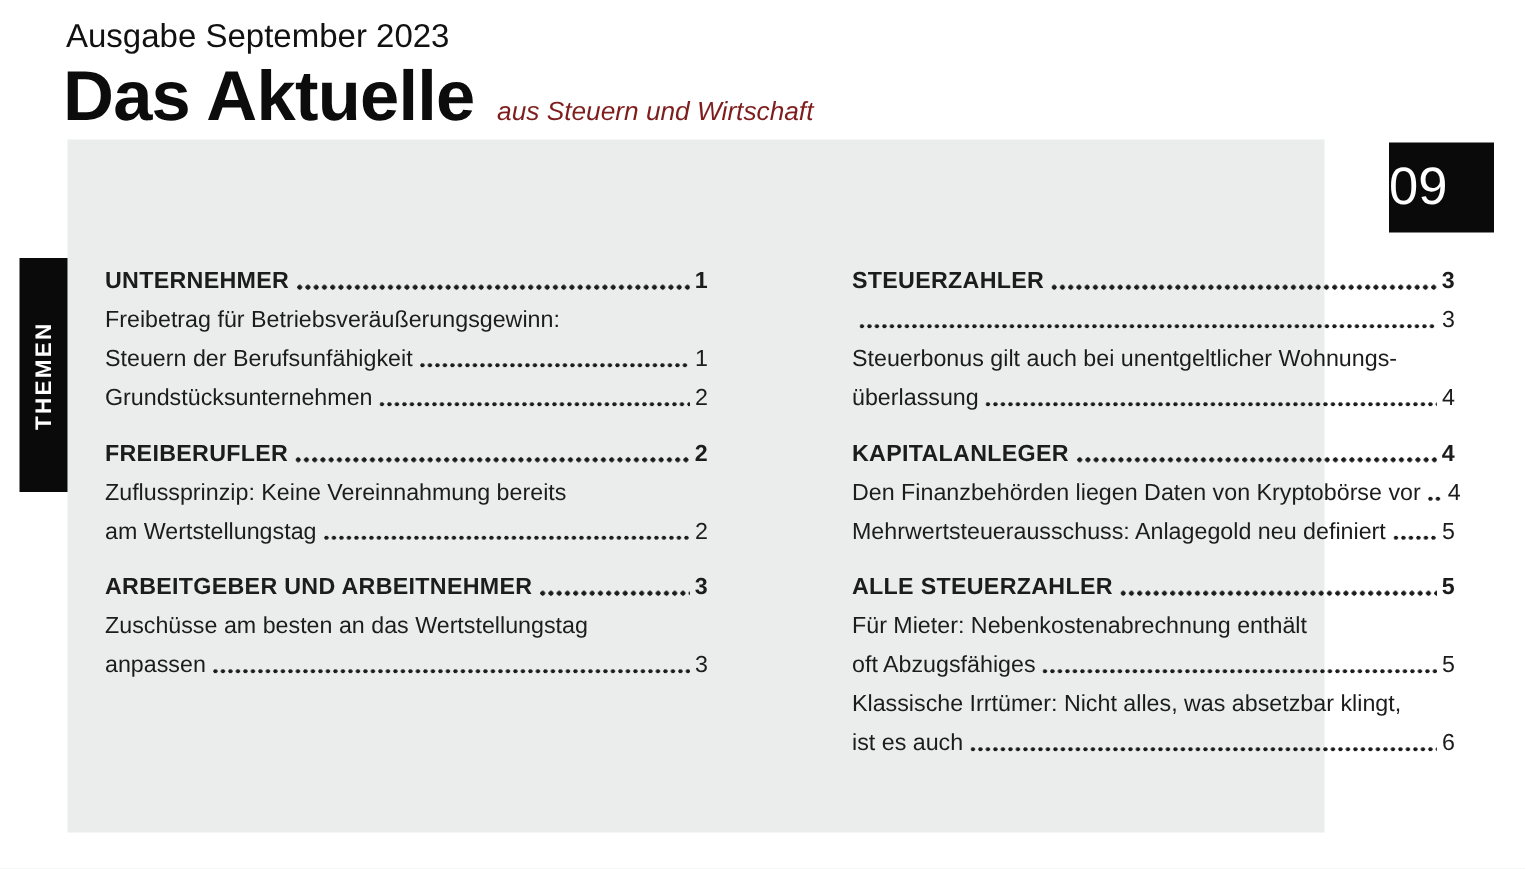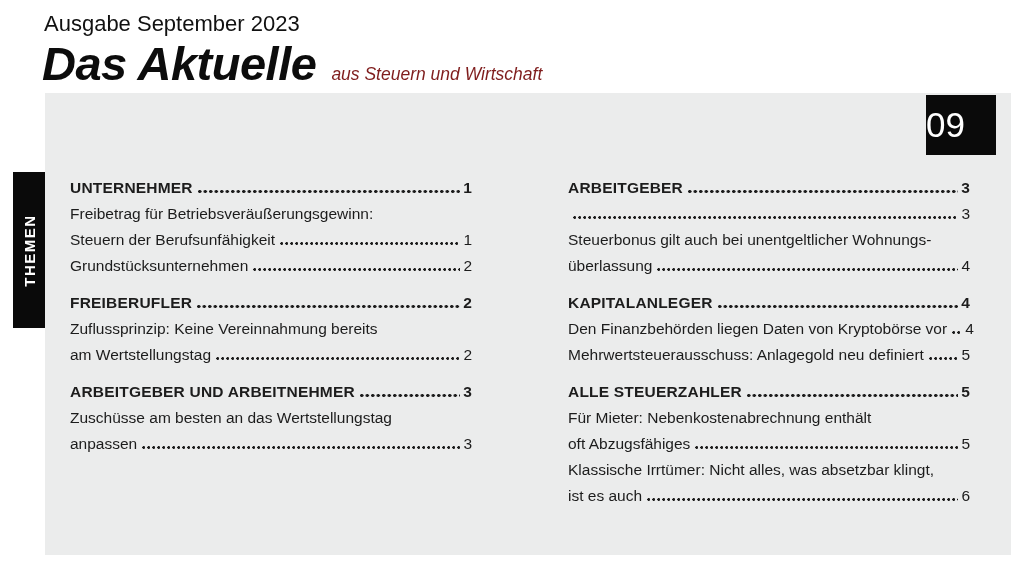--- a/index.html
+++ b/index.html
@@ -11,30 +11,30 @@
   }
   
   .issue-label{
     position:absolute;left:44px;top:11px;
     font-size:22px;color:#111;
   }
   .title-line{
     position:absolute;left:42px;top:36px;white-space:nowrap;
   }
   .title-main{
-    font-size:47px;font-weight:bold;font-style:italic;
+    font-size:47px;font-weight:bold;
     letter-spacing:-0.5px;color:#0c0c0c;
   }
   .title-sub{
     font-size:17.5px;font-style:italic;color:#7f1d1d;
     margin-left:15px;
   }
   
   .panel{
-    position:absolute;left:45px;top:93px;width:966px;height:462px;
+    position:absolute;left:45px;top:93px;width:838px;height:462px;
     background:#ebecec;
   }
   
   .badge{
     position:absolute;left:926px;top:95px;width:70px;height:60px;
     background:#0a0a0a;color:#ffffff;
     display:flex;align-items:center;justify-content:flex-start;
     font-size:35px;
   }
   
@@ -126,21 +126,21 @@
         <div class="toc-row">
           <span class="label">anpassen</span>
           <span class="dots"></span>
           <span class="pg">3</span>
         </div>
       </div>
     </div>
   <div class="toc-col right">
       <div class="toc-section">
         <div class="toc-row head">
-          <span class="label">ARBEITGEBER</span>
+          <span class="label">STEUERZAHLER</span>
           <span class="dots"></span>
           <span class="pg">3</span>
         </div>
         <div class="toc-row">
           <span class="dots"></span>
           <span class="pg">3</span>
         </div>
         <div class="toc-row">
           <span class="label">Steuerbonus gilt auch bei unentgeltlicher Wohnungs-</span>
         </div>

